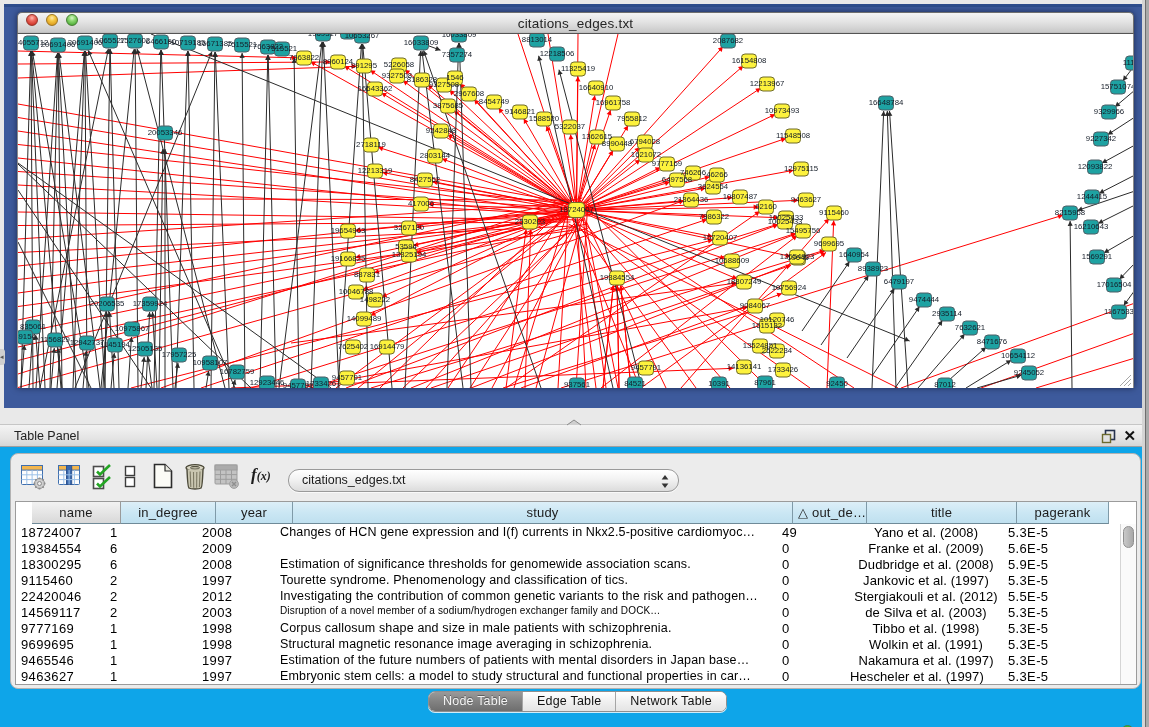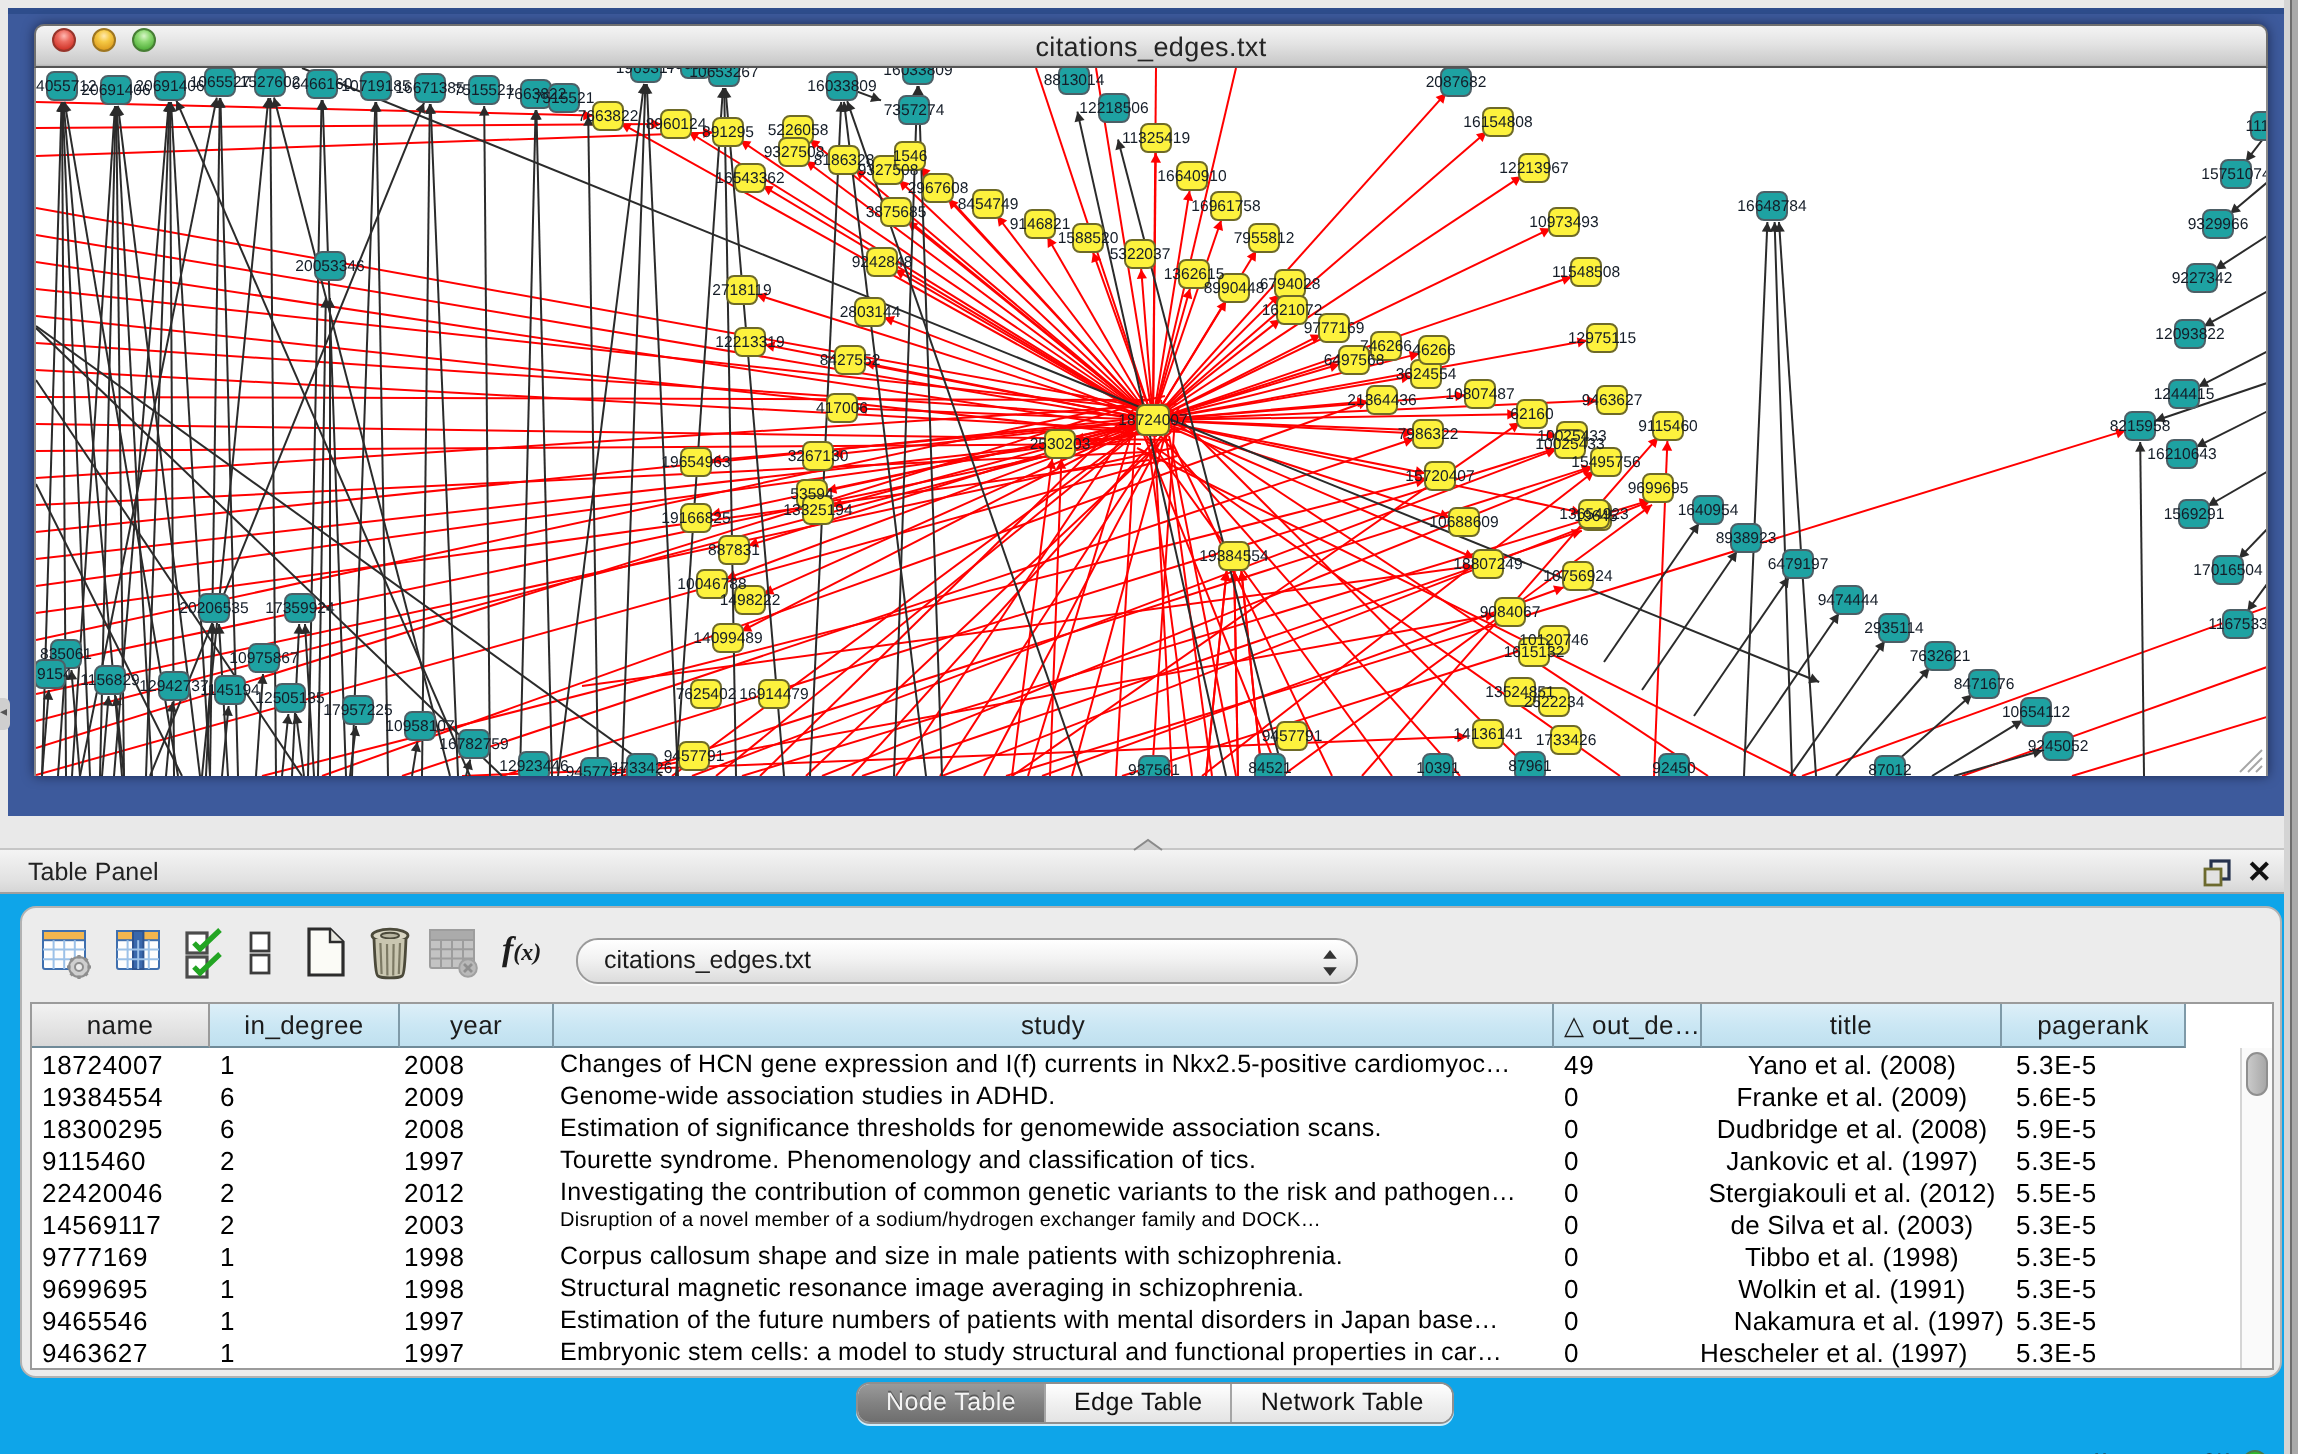--- a/index.html
+++ b/index.html
@@ -37,21 +37,21 @@
 #toolbar { position:absolute; left:0; top:8px; width:100%; height:36px; }
 .tbi { position:absolute; top:0; }
 #combo { position:absolute; left:277px; top:7px; width:391px; height:23px;
   border:1px solid #9a9a9a; border-radius:11px;
   background:linear-gradient(#ffffff,#f2f2f2 45%,#dcdcdc); box-shadow:0 1px 0 rgba(255,255,255,.7);
   font-size:12.5px; color:#1a1a1a; line-height:21px; padding-left:13px; }
 #combo .arr { position:absolute; right:8px; top:0; width:10px; height:23px; }
 
 #tbl { position:absolute; left:4px; top:47px; width:1122px; height:184px;
   border:1px solid #9b9b9b; background:#fff; overflow:hidden; font-size:13px; letter-spacing:0.35px; }
-.hrow { position:absolute; left:0; top:0; height:22px; width:1105px; display:flex; }
+.hrow { position:absolute; left:16px; top:0; height:22px; width:1105px; display:flex; }
 .hc { height:22px; white-space:nowrap; overflow:hidden; background:linear-gradient(#ddeff8,#cbe7f4 50%,#bfe0ef);
   border-right:1px solid #7f9aa8; border-bottom:1px solid #6f8a98; color:#1c1c1c;
   text-align:center; line-height:21px; font-size:13px; letter-spacing:0.2px; flex:none; }
 .hc.grey { background:linear-gradient(#f2f2f2,#e4e4e4 55%,#d8d8d8); border-right:1px solid #9a9a9a; }
 .rows { position:absolute; left:0; top:22px; width:1105px; }
 .r { position:absolute; left:0; height:16px; width:100%; color:#000; white-space:nowrap; }
 .r span { position:absolute; top:0.5px; }
 #vsb { position:absolute; right:0; top:22px; width:16px; height:161px; background:#fafafa;
   border-left:1px solid #d5d5d5; }
 #vsb .th { position:absolute; left:2px; top:2px; width:11px; height:22px; border-radius:6px;
@@ -902,21 +902,20 @@
             <span style="left:186px">2008</span>
             <span style="left:264px;max-width:496px;overflow:hidden;white-space:nowrap;font-size:12.5px;letter-spacing:0.15px">Changes of HCN gene expression and I(f) currents in Nkx2.5‑positive cardiomyoc…</span>
             <span style="left:766px">49</span>
             <span style="left:834px;width:152px;text-align:center;overflow:hidden;white-space:nowrap;letter-spacing:0.1px">Yano et al. (2008)</span>
             <span style="left:992px">5.3E‑5</span>
           </div>
           <div class="r" style="top:16px">
             <span style="left:5px">19384554</span>
             <span style="left:94px">6</span>
             <span style="left:186px">2009</span>
-            <span style="left:264px;max-width:496px;overflow:hidden;white-space:nowrap;font-size:12.5px;letter-spacing:0.15px">Genome‑wide association studies in ADHD.</span>
             <span style="left:766px">0</span>
             <span style="left:834px;width:152px;text-align:center;overflow:hidden;white-space:nowrap;letter-spacing:0.1px">Franke et al. (2009)</span>
             <span style="left:992px">5.6E‑5</span>
           </div>
           <div class="r" style="top:32px">
             <span style="left:5px">18300295</span>
             <span style="left:94px">6</span>
             <span style="left:186px">2008</span>
             <span style="left:264px;max-width:496px;overflow:hidden;white-space:nowrap;font-size:12.5px;letter-spacing:0.15px">Estimation of significance thresholds for genomewide association scans.</span>
             <span style="left:766px">0</span>
@@ -967,21 +966,21 @@
             <span style="left:766px">0</span>
             <span style="left:834px;width:152px;text-align:center;overflow:hidden;white-space:nowrap;letter-spacing:0.1px">Wolkin et al. (1991)</span>
             <span style="left:992px">5.3E‑5</span>
           </div>
           <div class="r" style="top:128px">
             <span style="left:5px">9465546</span>
             <span style="left:94px">1</span>
             <span style="left:186px">1997</span>
             <span style="left:264px;max-width:496px;overflow:hidden;white-space:nowrap;font-size:12.5px;letter-spacing:0.15px">Estimation of the future numbers of patients with mental disorders in Japan base…</span>
             <span style="left:766px">0</span>
-            <span style="left:834px;width:152px;text-align:right;overflow:hidden;white-space:nowrap;letter-spacing:0.1px">Nakamura et al. (1997)</span>
+            <span style="left:834px;width:152px;text-align:center;overflow:hidden;white-space:nowrap;letter-spacing:0.1px">Nakamura et al. (1997)</span>
             <span style="left:992px">5.3E‑5</span>
           </div>
           <div class="r" style="top:144px">
             <span style="left:5px">9463627</span>
             <span style="left:94px">1</span>
             <span style="left:186px">1997</span>
             <span style="left:264px;max-width:496px;overflow:hidden;white-space:nowrap;font-size:12.5px;letter-spacing:0.15px">Embryonic stem cells: a model to study structural and functional properties in car…</span>
             <span style="left:766px">0</span>
             <span style="left:834px;width:152px;overflow:hidden;white-space:nowrap;letter-spacing:0.1px">Hescheler et al. (1997)</span>
             <span style="left:992px">5.3E‑5</span>

